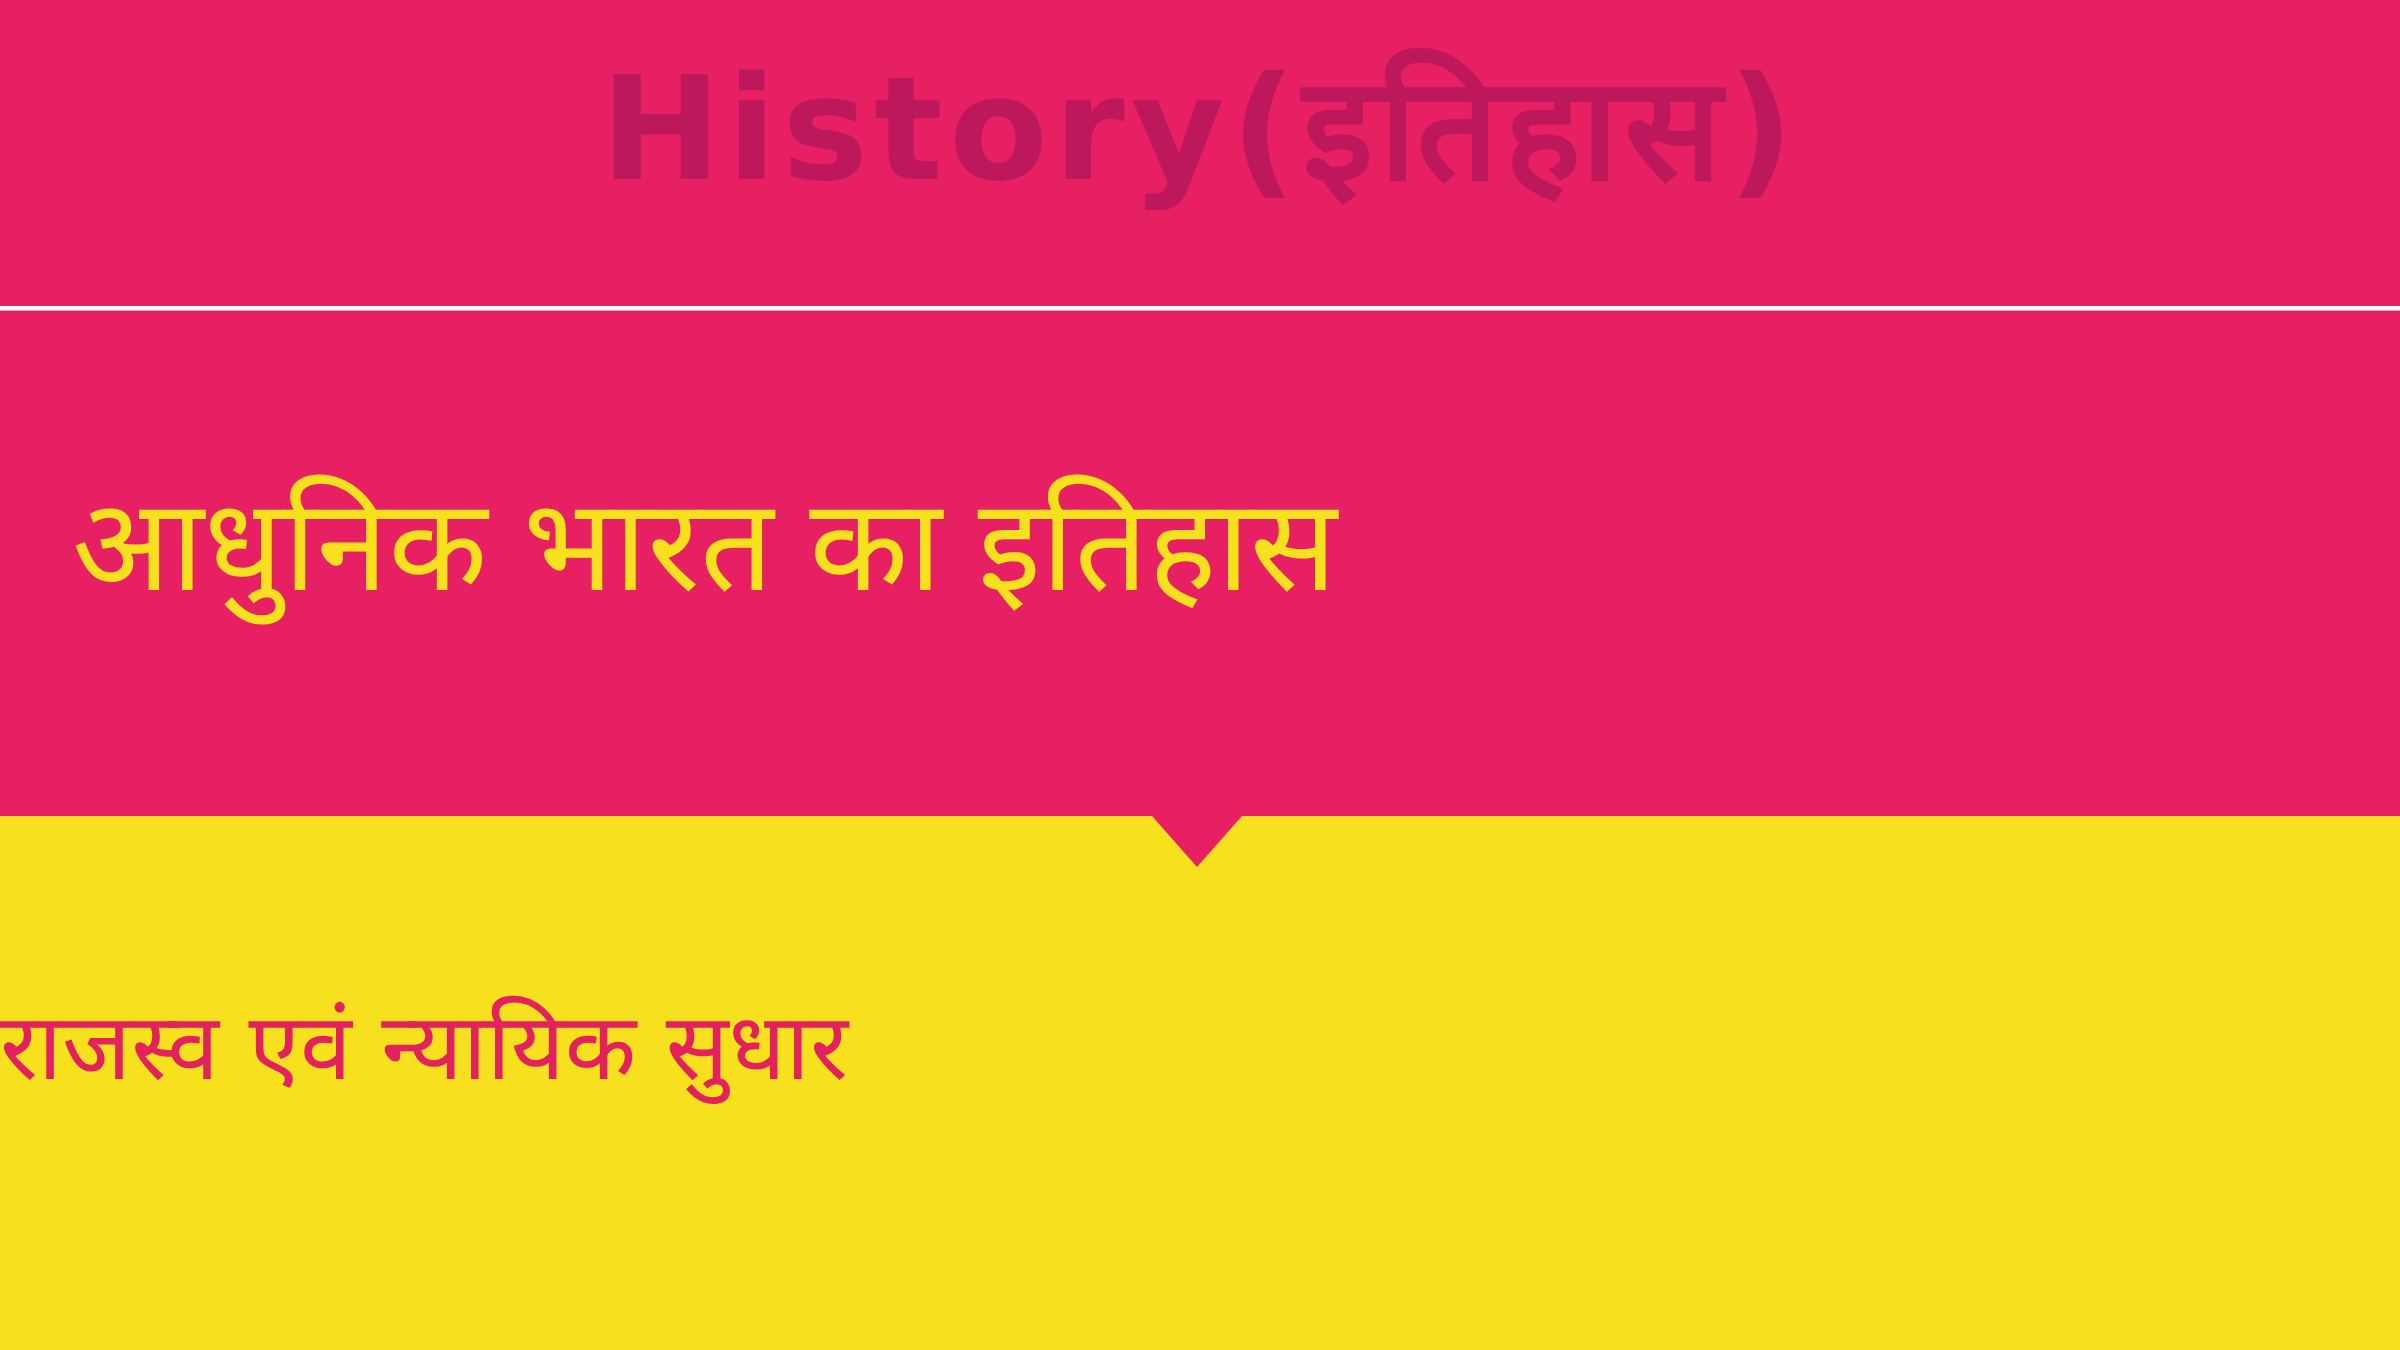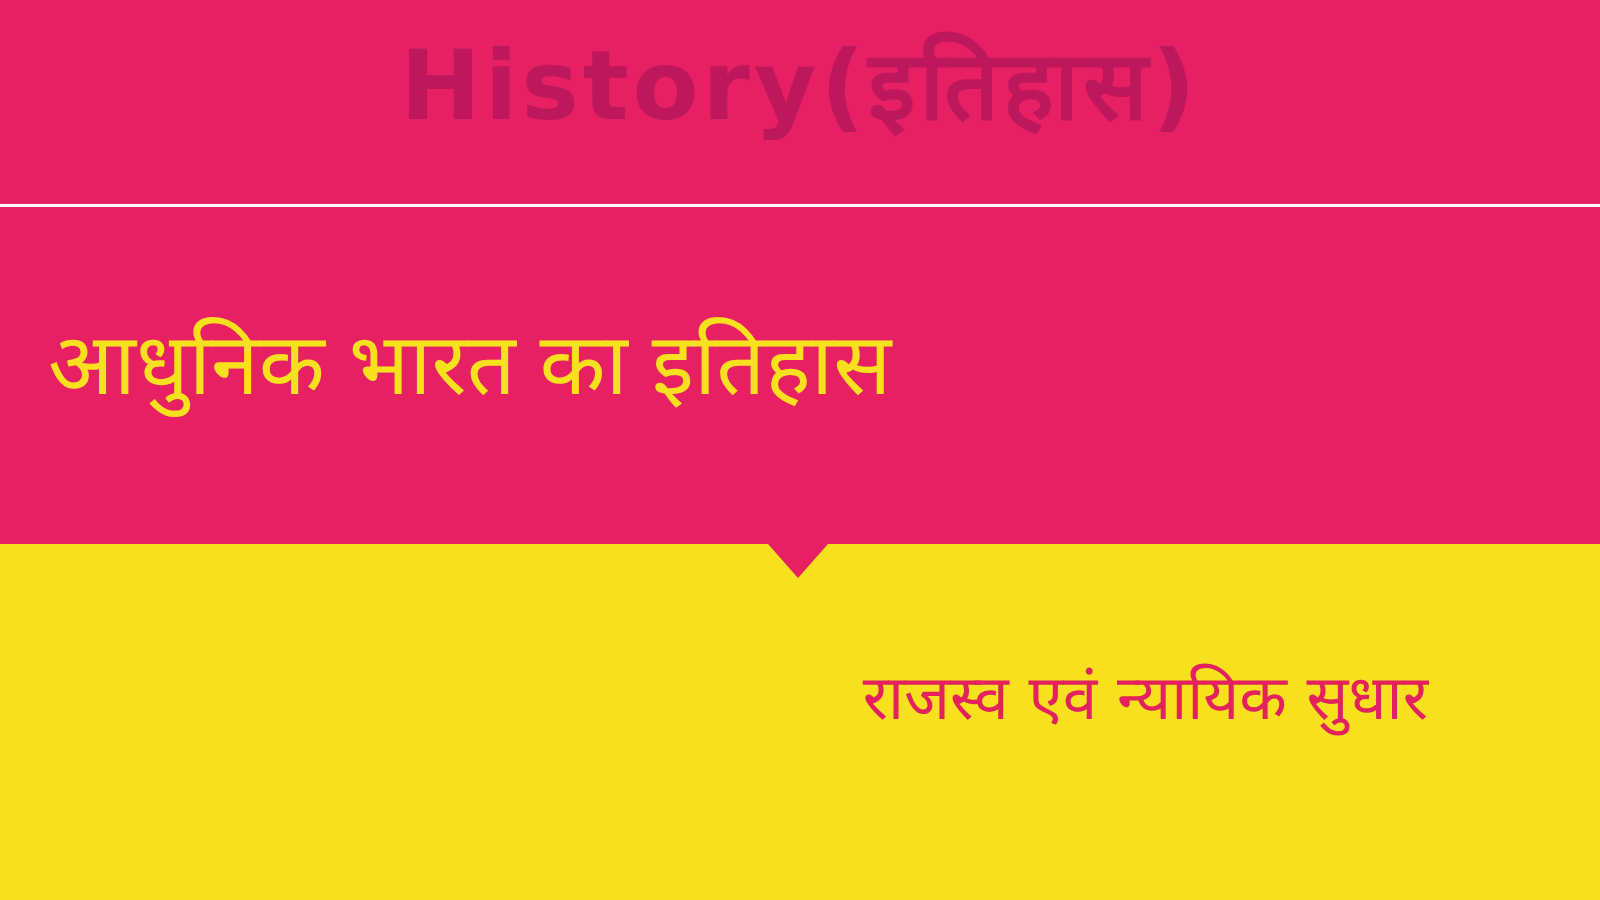--- a/index.html
+++ b/index.html
@@ -89,21 +89,21 @@
     height: 356px;
     background: #f7e11e;
   }
 
   
   .caption {
     position: absolute;
     left: 0;
     top: 652px;
     width: 1428px;
-    text-align: right;
+    text-align: left;
     color: #e2215e;
     font-family: "DejaVu Sans", sans-serif;
     font-weight: normal;
     font-size: 62px;
     line-height: 92px;
     white-space: nowrap;
   }
 </style>
 </head>
 <body>

